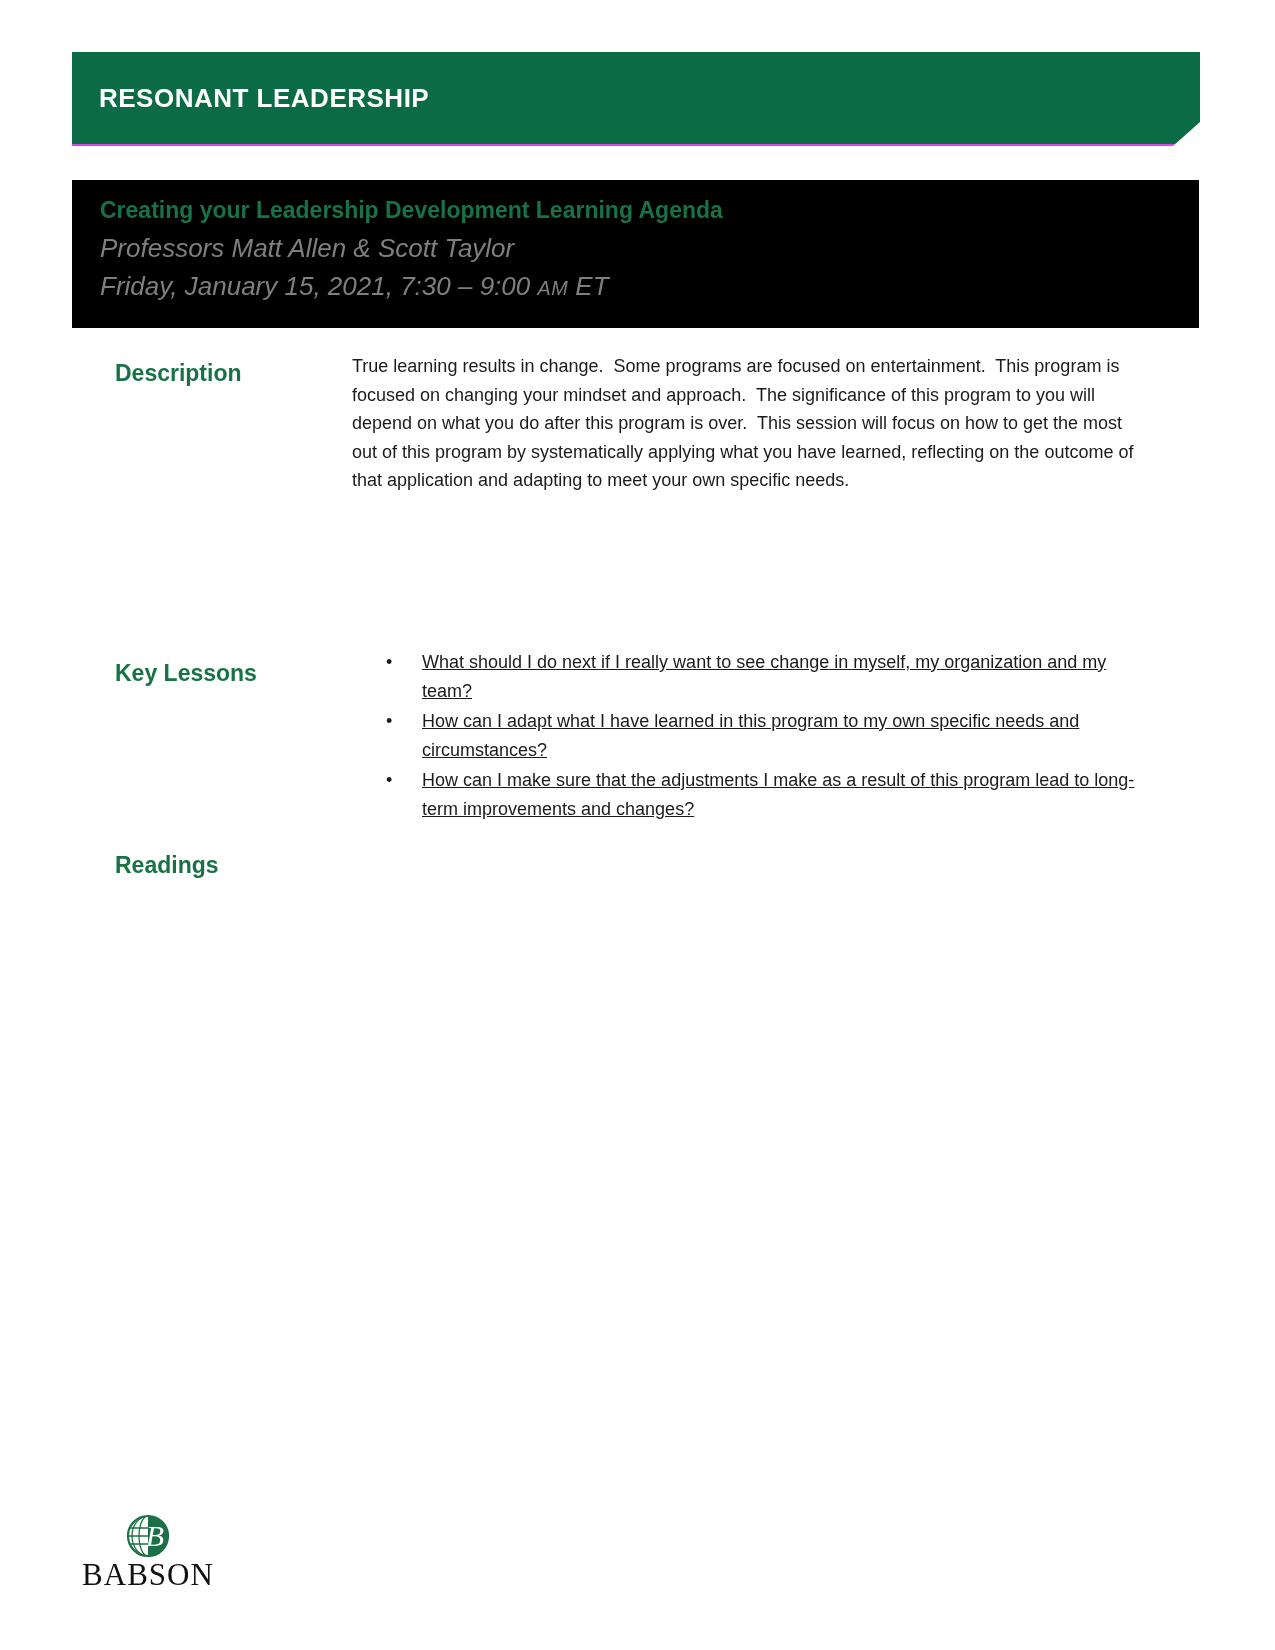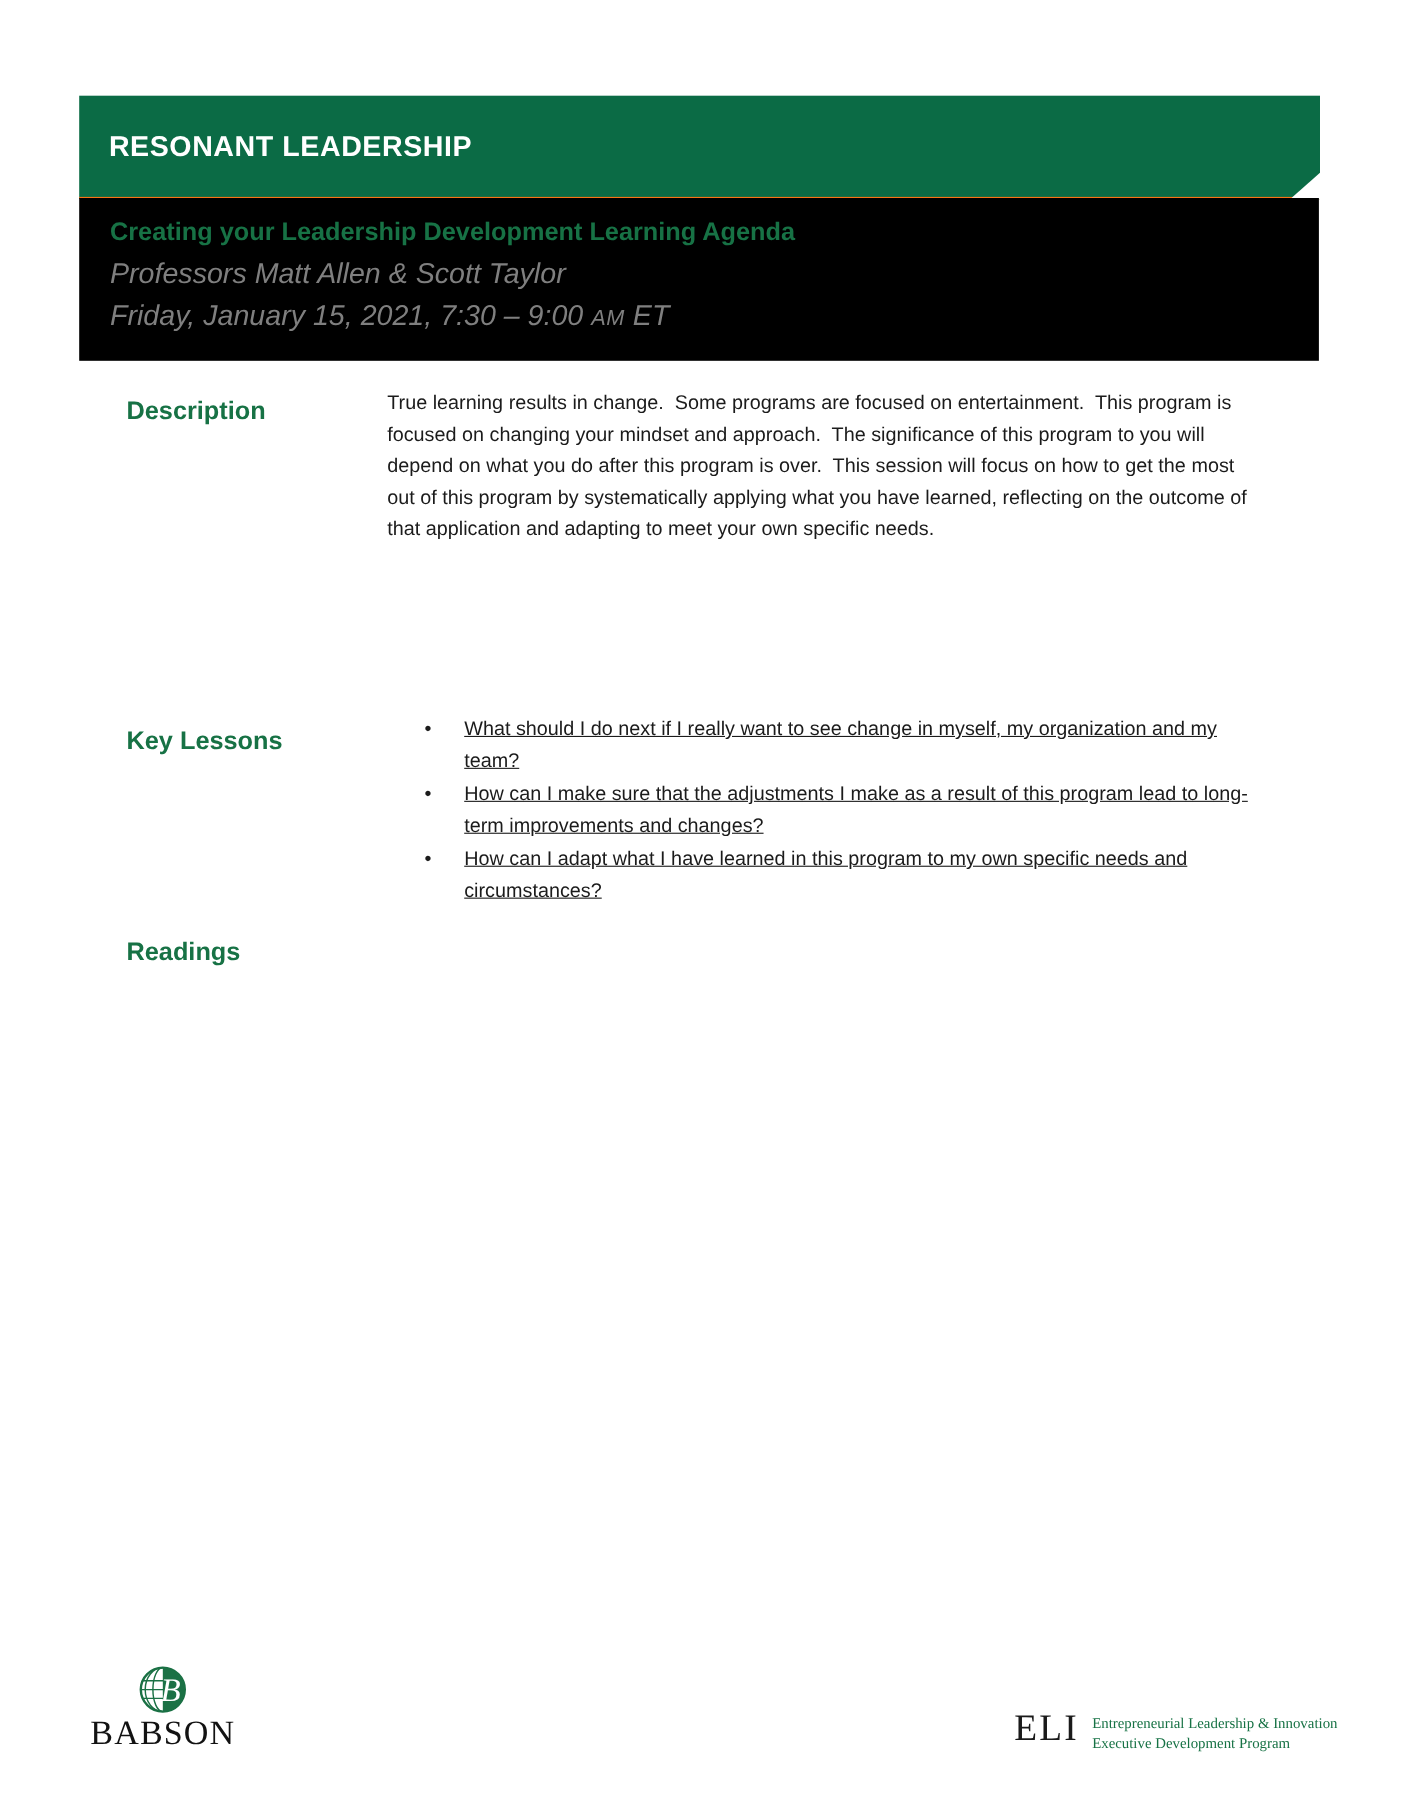--- a/index.html
+++ b/index.html
@@ -10,25 +10,24 @@
     background:#ffffff;
     font-family:"Liberation Sans",sans-serif;
     overflow:hidden;
   }
 
   
   .banner{
     position:absolute;left:72px;top:52px;
     width:1128px;height:94px;
     background:#0B6B45;
-    border-bottom:2px solid #f97316;
+    border-bottom:2px solid #d946ef;
     display:flex;align-items:center;
     box-sizing:border-box;
     padding-left:27px;
-    margin-top:35px;
   }
   .banner h1{
     margin:0;
     color:#ffffff;
     font-size:26px;
     font-weight:700;
     letter-spacing:0.5px;
   }
   .banner-cut{
     position:absolute;right:0;bottom:-2px;
@@ -156,22 +155,22 @@
     <p class="muted">Professors Matt Allen &amp; Scott Taylor</p>
     <p class="muted date"><span>Friday, January 15, 2021, 7:30 – 9:00 </span><span class="meridiem">AM</span><span> ET</span></p>
   </section>
 
   <h3 class="label description">Description</h3>
   <p class="description-body">True learning results in change.  Some programs are focused on entertainment.  This program is focused on changing your mindset and approach.  The significance of this program to you will depend on what you do after this program is over.  This session will focus on how to get the most out of this program by systematically applying what you have learned, reflecting on the outcome of that application and adapting to meet your own specific needs.</p>
 
   <h3 class="label key-lessons">Key Lessons</h3>
   <ul class="lessons-list">
     <li>What should I do next if I really want to see change in myself, my organization and my team?</li>
+    <li>How can I adapt what I have learned in this program to my own specific needs and circumstances?</li>
     <li>How can I make sure that the adjustments I make as a result of this program lead to long-term improvements and changes?</li>
-    <li>How can I adapt what I have learned in this program to my own specific needs and circumstances?</li>
   </ul>
 
   <h3 class="label readings">Readings</h3>
 
   <div class="babson-logo">
     <svg width="44" height="44" viewBox="0 0 44 44" aria-hidden="true">
       <defs>
         <clipPath id="globeClip">
             <circle cx="22" cy="22" r="20"></circle>
           </clipPath>
@@ -183,21 +182,14 @@
         <line x1="2" y1="14" x2="42" y2="14"></line>
         <line x1="1" y1="22" x2="43" y2="22"></line>
         <line x1="2" y1="30" x2="42" y2="30"></line>
       </g>
       <path d="M22 2 A20 20 0 0 1 22 42 Z" fill="#1B7145"></path>
       <text x="29" y="32" text-anchor="middle" font-family="Liberation Serif, serif" font-style="italic" font-size="30" fill="#ffffff">B</text>
     </svg>
     <p class="babson-word">BABSON</p>
   </div>
 
-  <div class="eli-logo">
-    <p class="eli-word">ELI</p>
-    <div class="eli-tagline">
-      <div>Entrepreneurial Leadership &amp; Innovation</div>
-      <div>Executive Development Program</div>
-    </div>
-  </div>
 
 </div>
 
 </body></html>

